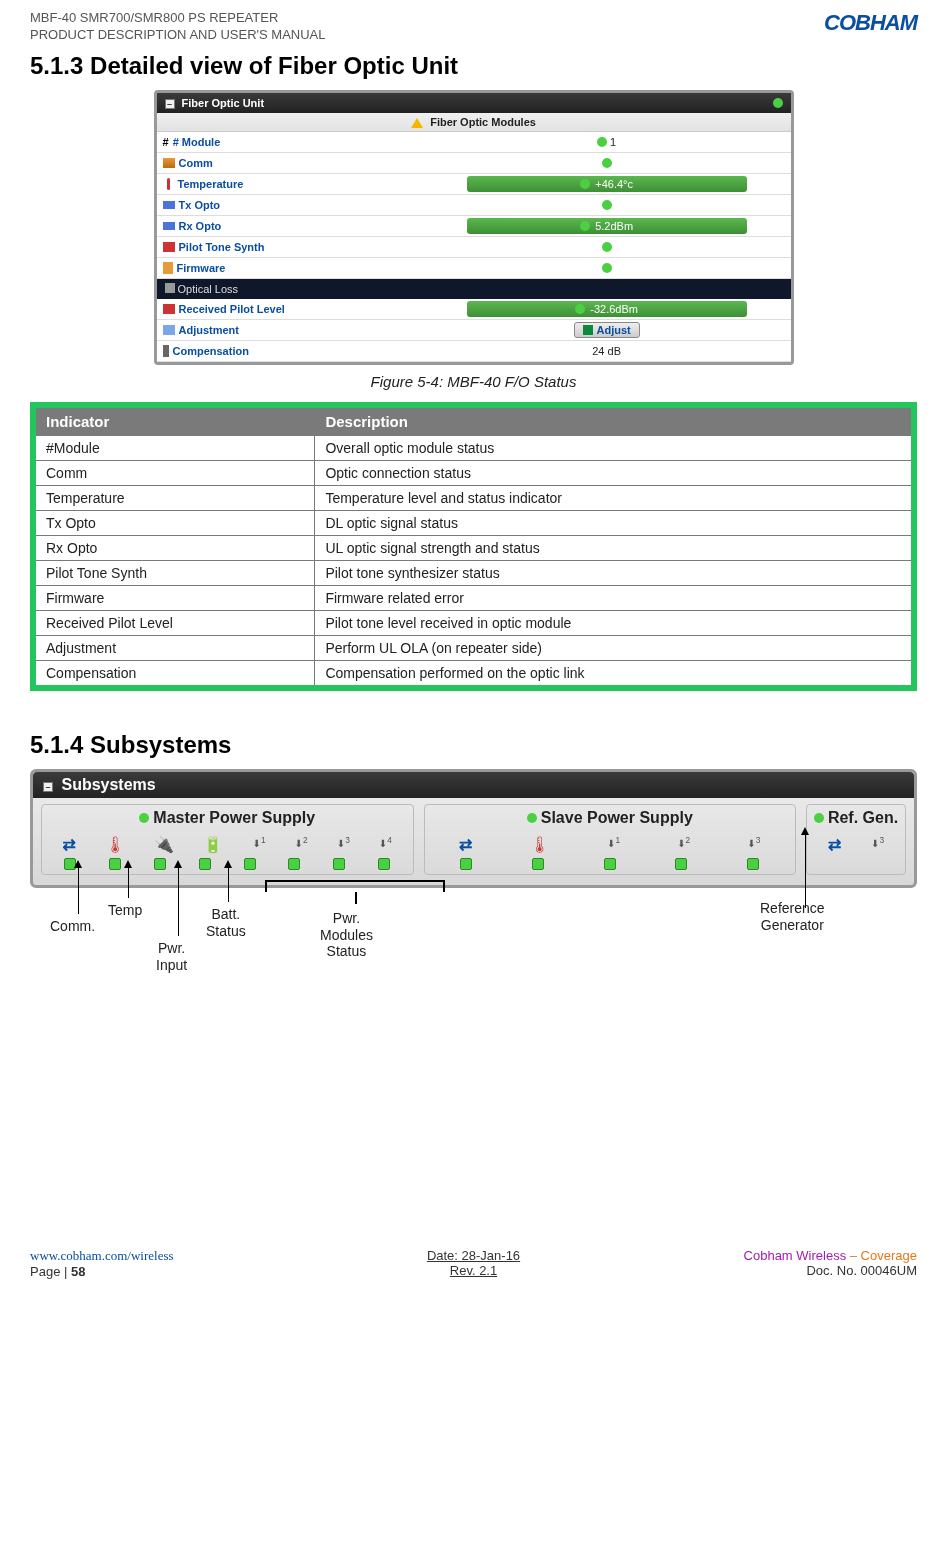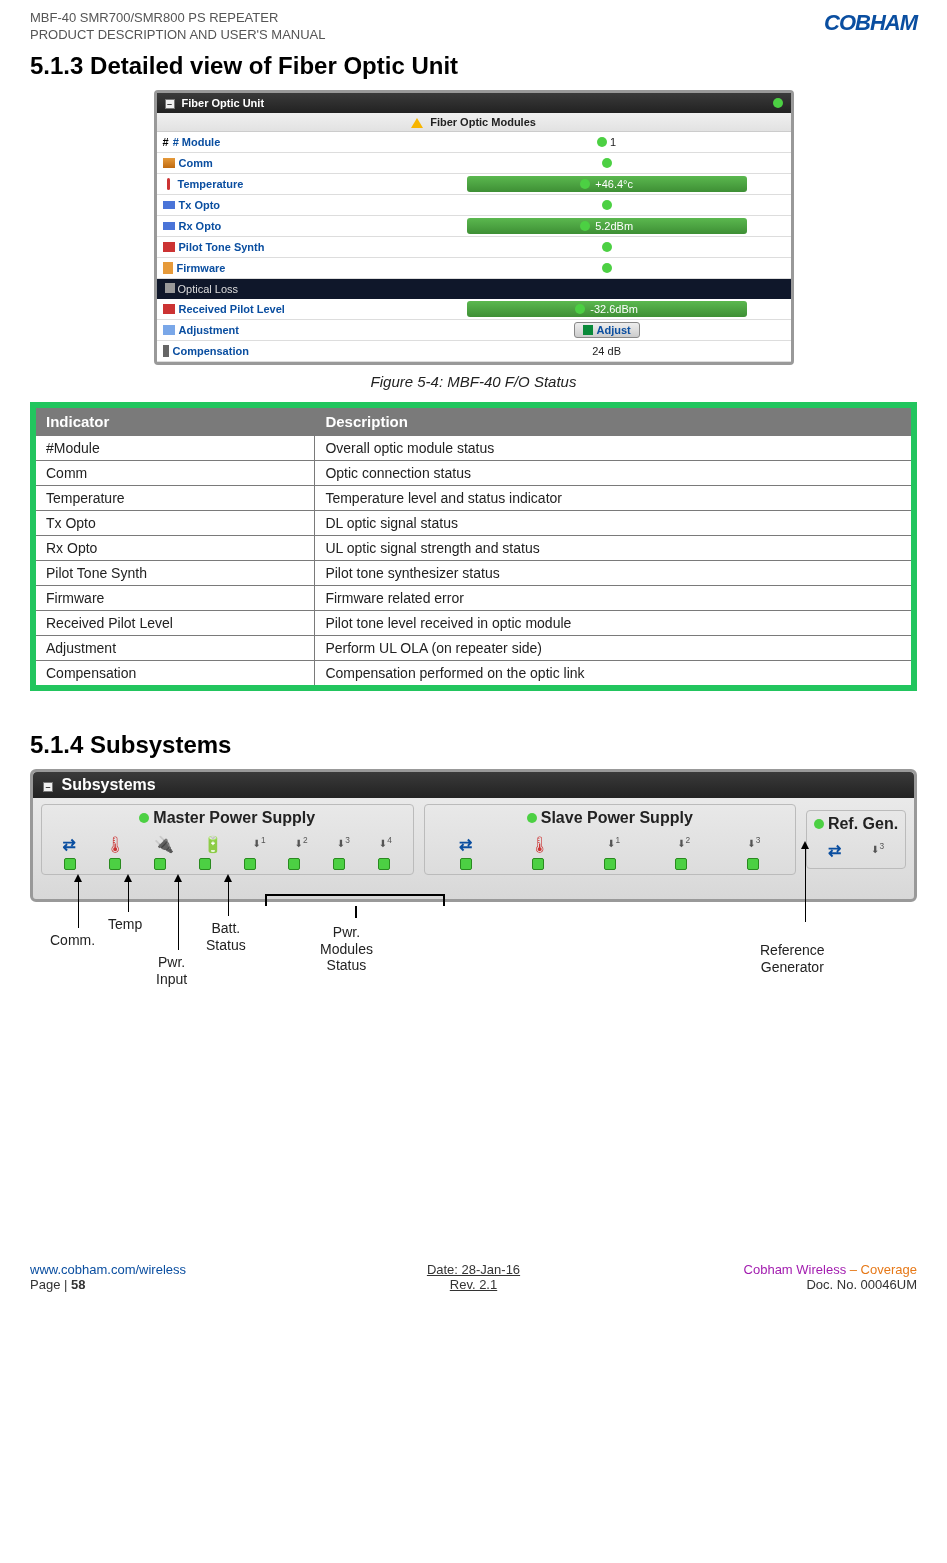--- a/index.html
+++ b/index.html
@@ -177,23 +177,22 @@
     color: #fff;
     font-weight: bold;
     padding: 4px 10px;
     display: flex;
     justify-content: space-between;
     align-items: center;
     border-radius: 4px 4px 0 0;
   }
   .subsys-body {
     display: flex;
-    padding: 6px 8px 24px 8px;
+    padding: 6px 8px 10px 8px;
     gap: 10px;
-    align-items: center;
   }
   .sub-col {
     flex: 1;
     border: 1px solid #bbb;
     border-radius: 4px;
     padding: 4px 6px;
   }
   .sub-col .col-title {
     text-align: center;
     font-weight: bold;
@@ -268,21 +267,21 @@
   .footer {
     margin-top: 240px;
     display: flex;
     justify-content: space-between;
     font-size: 13px;
     color: #333;
   }
   .footer .c1, .footer .c2, .footer .c3 { width: 33%; }
   .footer .c2 { text-align: center; text-decoration: underline; }
   .footer .c3 { text-align: right; }
-  .footer a { color: #0a4ea0; text-decoration: none; }
+  .footer a { color: #0a4ea0; text-decoration: none; font-family: Liberation Serif, serif; }
   .cov { color: #e67817; }
   .cob { color: #a21caf; }
   .ic-module::before { content:"#"; color:#000; }
   .ic-comm { background: linear-gradient(#e69a3a, #c06a10); width:12px; height:10px; }
   .ic-temp { background:#c33; width:3px; height:12px; border-radius:2px; margin:0 4px;}
   .ic-tx { background:#4a74d8; width:12px; height:8px; }
   .ic-rx { background:#4a74d8; width:12px; height:8px; }
   .ic-pilot { background:#c33; width:12px; height:10px; }
   .ic-firm { background:#e69a3a; width:10px; height:12px; }
   .ic-adj { background:#7aa7e8; width:12px; height:10px; }
@@ -570,21 +569,21 @@
 
     <div class="arrow-up" style="left:198px; top:-22px; height:36px;"></div>
     <div class="ann" style="left:176px; top:18px; white-space:pre-line;">Batt.<br>Status</div>
 
     <div class="brace" style="left:235px; top:-8px; width:180px;">
         <div class="brace-down"></div>
       </div>
     <div class="ann" style="left:290px; top:22px; white-space:pre-line;">Pwr.<br>Modules<br>Status</div>
 
     <div class="arrow-up" style="left:775px; top:-55px; height:75px;"></div>
-    <div class="ann" style="left:730px; top:40px; white-space:pre-line;">Reference<br>Generator</div>
+    <div class="ann" style="left:730px; top:12px; white-space:pre-line;">Reference<br>Generator</div>
   </div>
 </div>
 
 <div class="footer">
   <div class="c1">
     <div><a>www.cobham.com/wireless</a></div>
     <div><span>Page | <b>58</b></span></div>
   </div>
   <div class="c2">
     <div>Date: 28-Jan-16</div>

